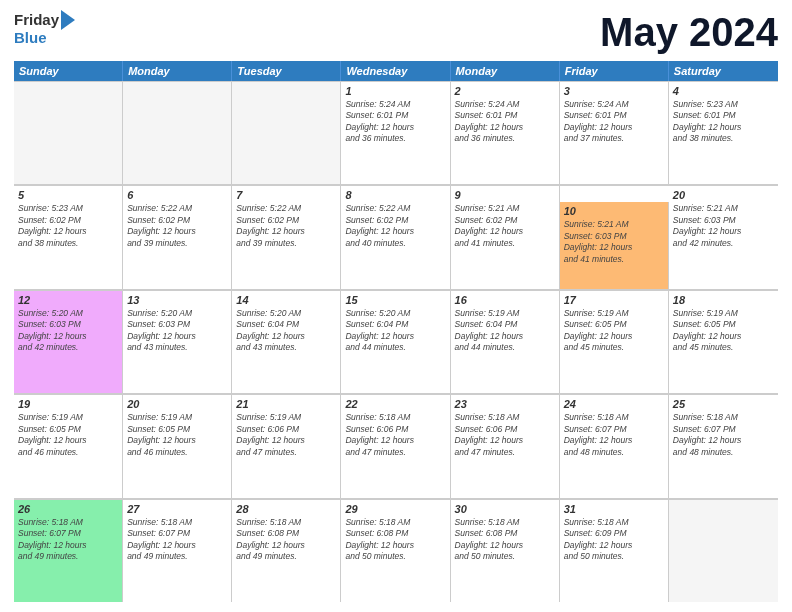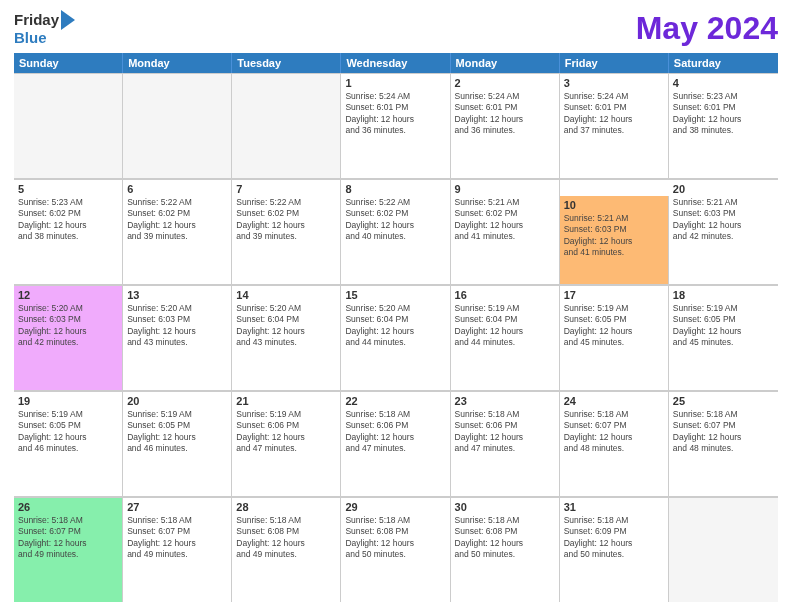--- a/index.html
+++ b/index.html
@@ -44,32 +44,33 @@
     }
     .logo-icon {
       width: 14px;
       height: 20px;
       margin-left: 2px;
     }
     .title-block {
       text-align: right;
     }
     .month-title {
-      font-size: 32px;
-      font-weight: bold;
-      color: #6d28d9;
+      font-size: 40px;
+      font-weight: bold;
+      color: #0f172a;
     }
     .location {
       font-size: 13px;
       color: #555;
     }
     .calendar {
       flex: 1;
       display: flex;
       flex-direction: column;
+      font-style: italic;
     }
     .cal-header {
       display: grid;
       grid-template-columns: repeat(7, 1fr);
       background: #2e7cbf;
     }
     .cal-header-cell {
       color: #fff;
       font-size: 11px;
       font-weight: bold;

